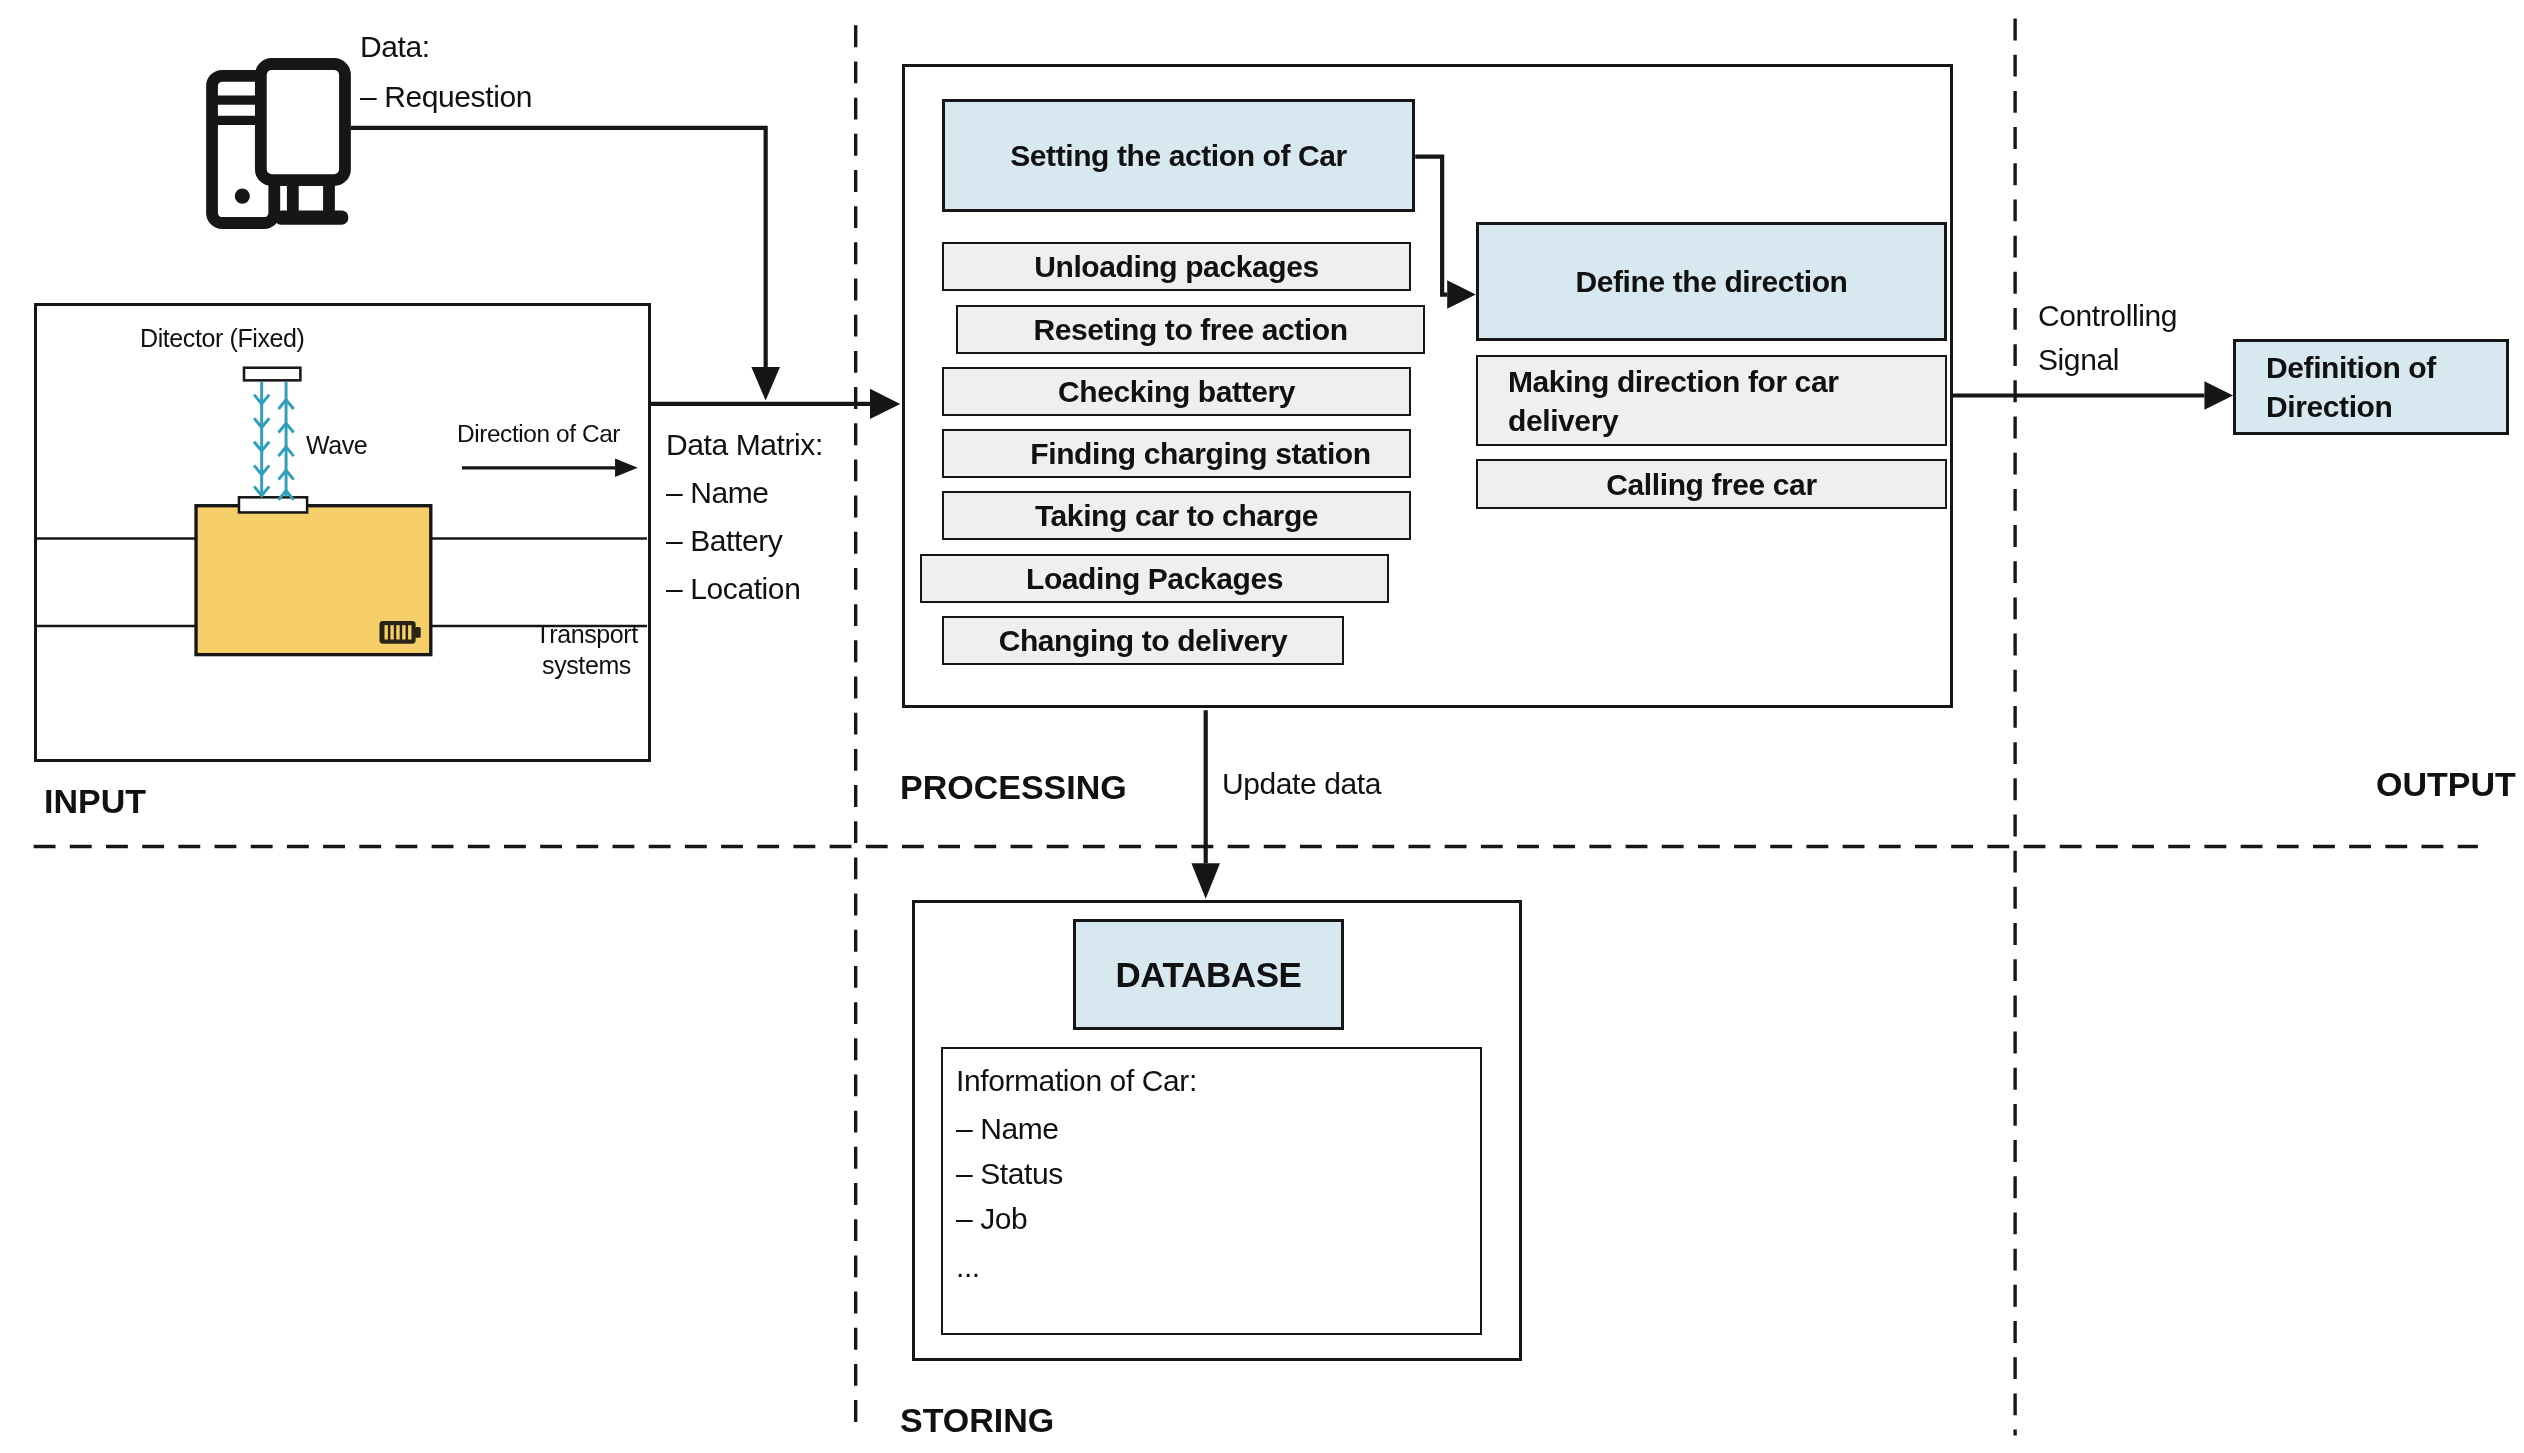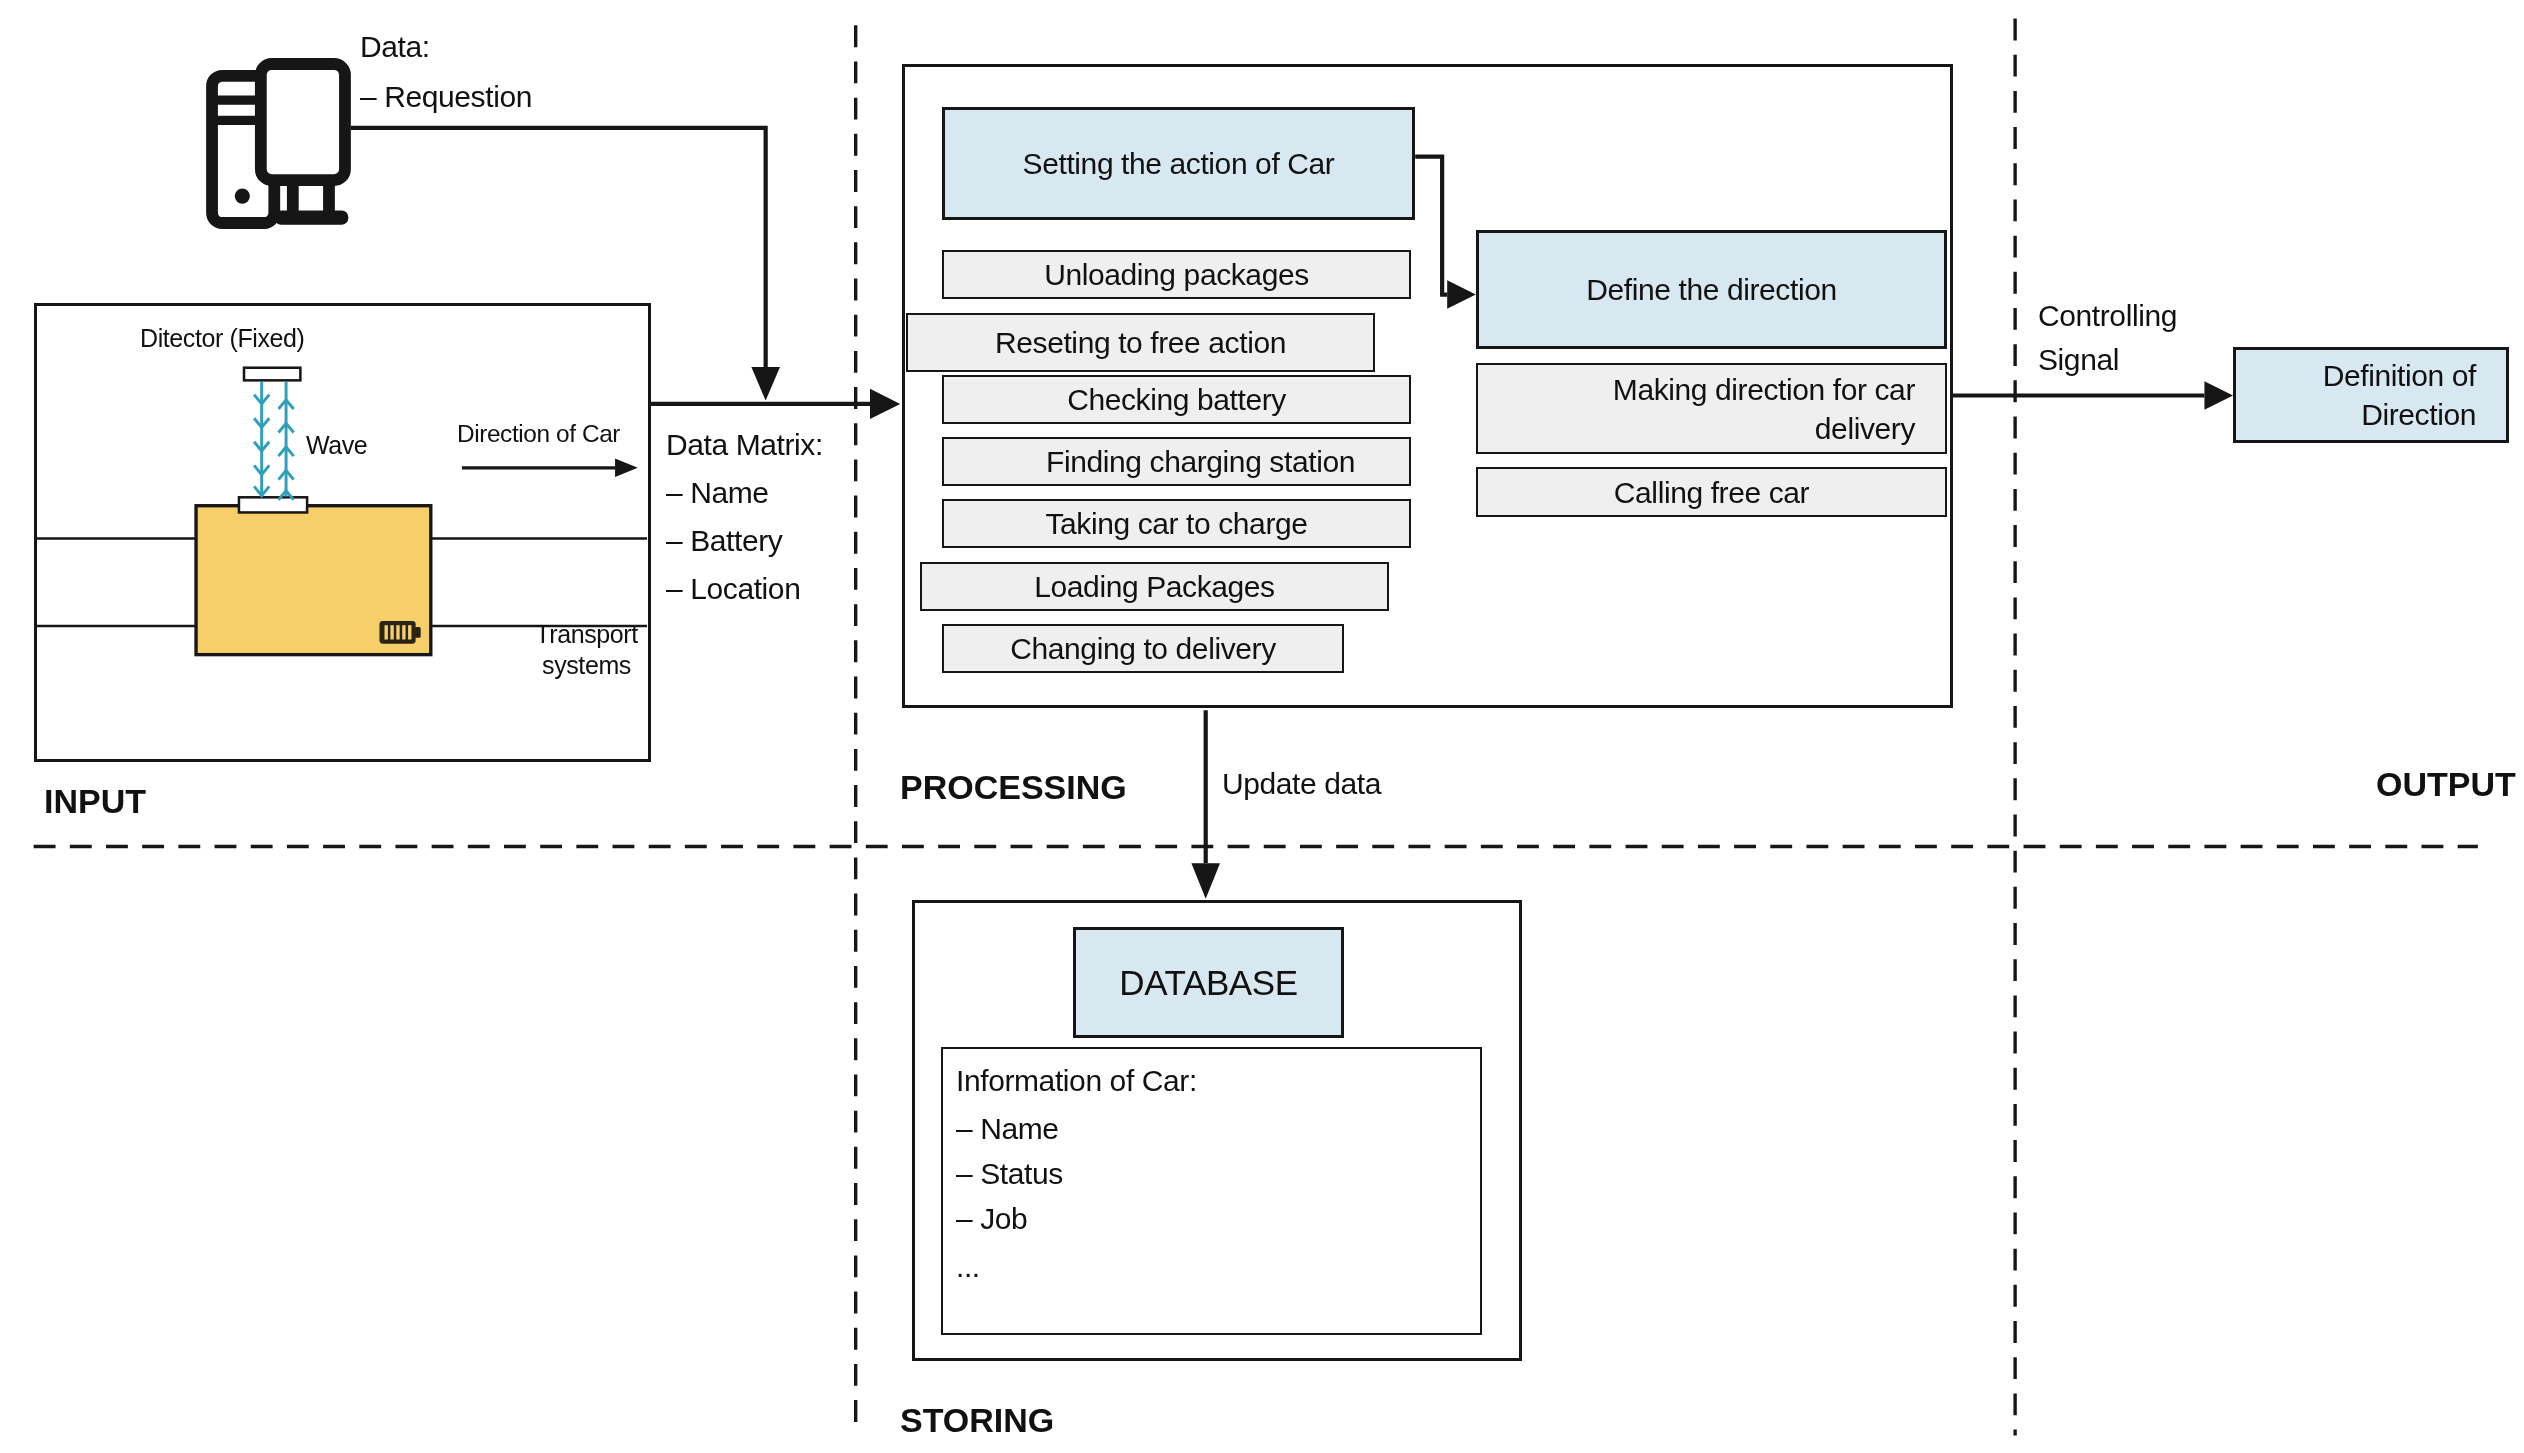--- a/index.html
+++ b/index.html
@@ -17,21 +17,21 @@
     font-family:"Liberation Sans", sans-serif;
     color:#111;
     letter-spacing:-0.4px;
     overflow:hidden;
   }
   #wires{position:absolute;left:0;top:0;z-index:0;}
   .box{position:absolute;box-sizing:border-box;background:transparent;}
   .frame{border:3.4px solid var(--ink);}
   .node{
     display:flex;align-items:center;justify-content:center;
-    text-align:right;font-weight:normal;font-size:30px;line-height:1.3;margin-top:8px;
+    text-align:left;font-weight:bold;font-size:30px;line-height:1.3;
   }
   .node.blue{background:var(--blue);border:3.4px solid var(--ink);}
   .node.gray{background:var(--gray);border:2.5px solid var(--ink);}
   .lbl{position:absolute;white-space:pre;font-size:30px;line-height:1.5;}
   .small{font-size:25px;}
   .sec{font-weight:bold;font-size:34px;letter-spacing:0;}
   .two-line{padding:0 30px;}
 </style>
 </head>
 <body>
@@ -137,21 +137,21 @@
   <div class="lbl" style="left:666px;top:422px;">Data Matrix:</div>
   <div class="lbl" style="left:666px;top:470px;">– Name</div>
   <div class="lbl" style="left:666px;top:518px;">– Battery</div>
   <div class="lbl" style="left:666px;top:566px;">– Location</div>
 
   <div class="box frame" style="left:902px;top:64px;width:1051px;height:644px;"></div>
 
   <div class="box node blue" style="left:942px;top:99px;width:473px;height:113px;">Setting the action of Car</div>
 
   <div class="box node gray" style="left:942px;top:242px;width:469px;height:49px;">Unloading packages</div>
-  <div class="box node gray" style="left:906px;top:305px;width:469px;height:59px;">Reseting to free action</div>
+  <div class="box node gray" style="left:956px;top:305px;width:469px;height:49px;">Reseting to free action</div>
   <div class="box node gray" style="left:942px;top:367px;width:469px;height:49px;">Checking battery</div>
   <div class="box node gray" style="left:942px;top:429px;width:469px;height:49px;padding-left:48px;">Finding charging station</div>
   <div class="box node gray" style="left:942px;top:491px;width:469px;height:49px;">Taking car to charge</div>
   <div class="box node gray" style="left:920px;top:554px;width:469px;height:49px;">Loading Packages</div>
   <div class="box node gray" style="left:942px;top:616px;width:402px;height:49px;">Changing to delivery</div>
 
   <div class="box node blue" style="left:1476px;top:222px;width:471px;height:119px;">Define the direction</div>
   <div class="box node gray two-line" style="left:1476px;top:355px;width:471px;height:91px;">Making direction for car delivery</div>
   <div class="box node gray" style="left:1476px;top:459px;width:471px;height:50px;">Calling free car</div>
 

